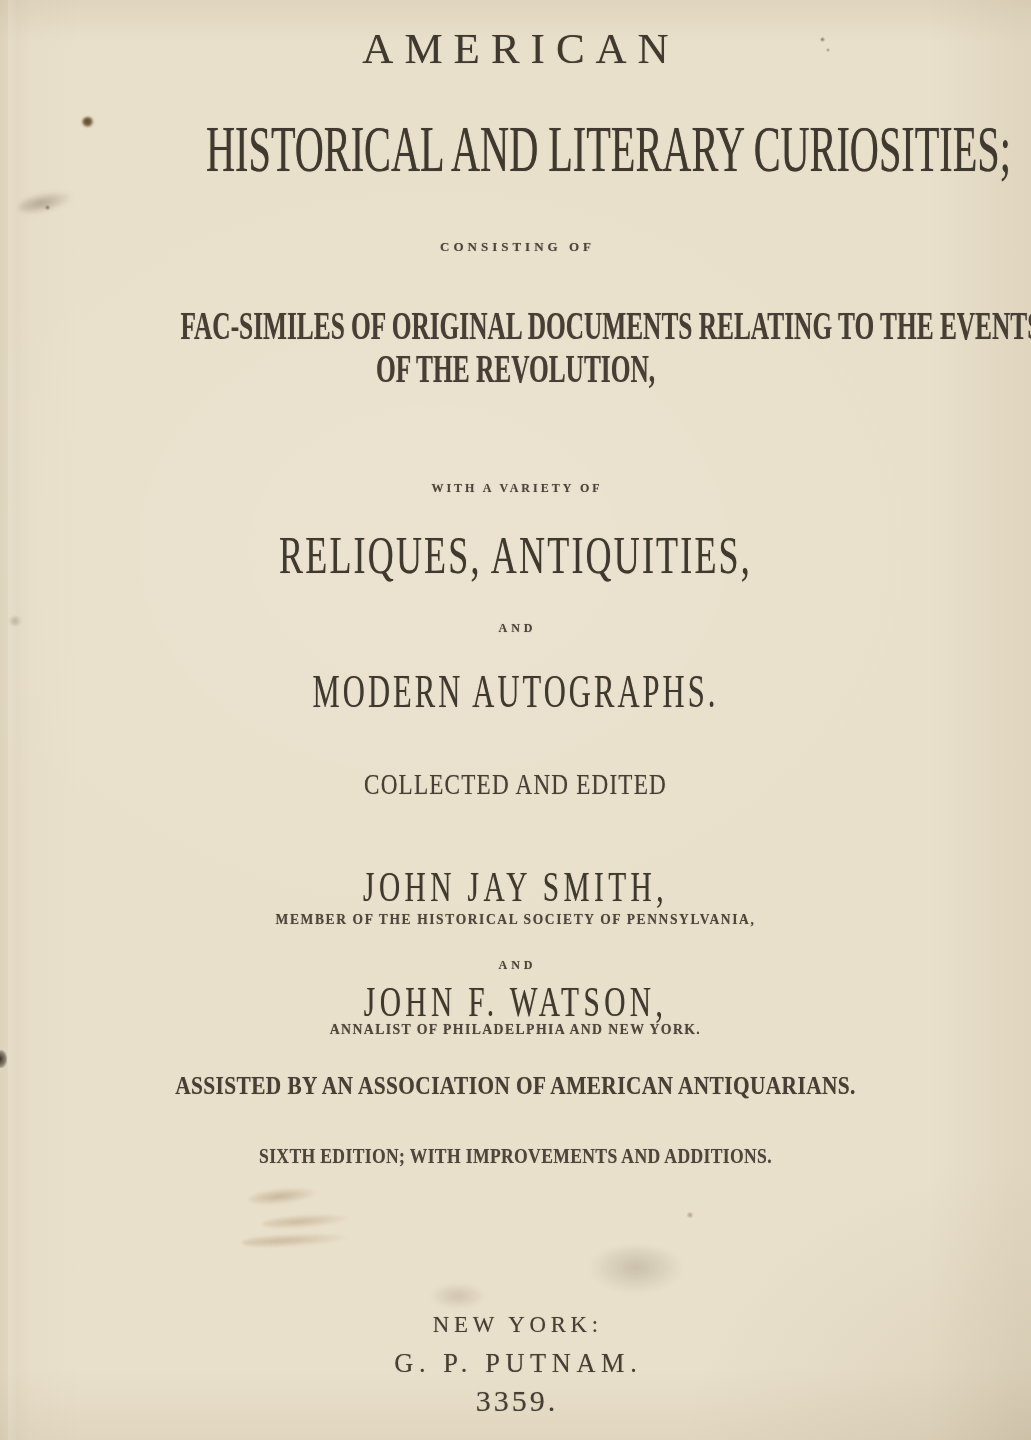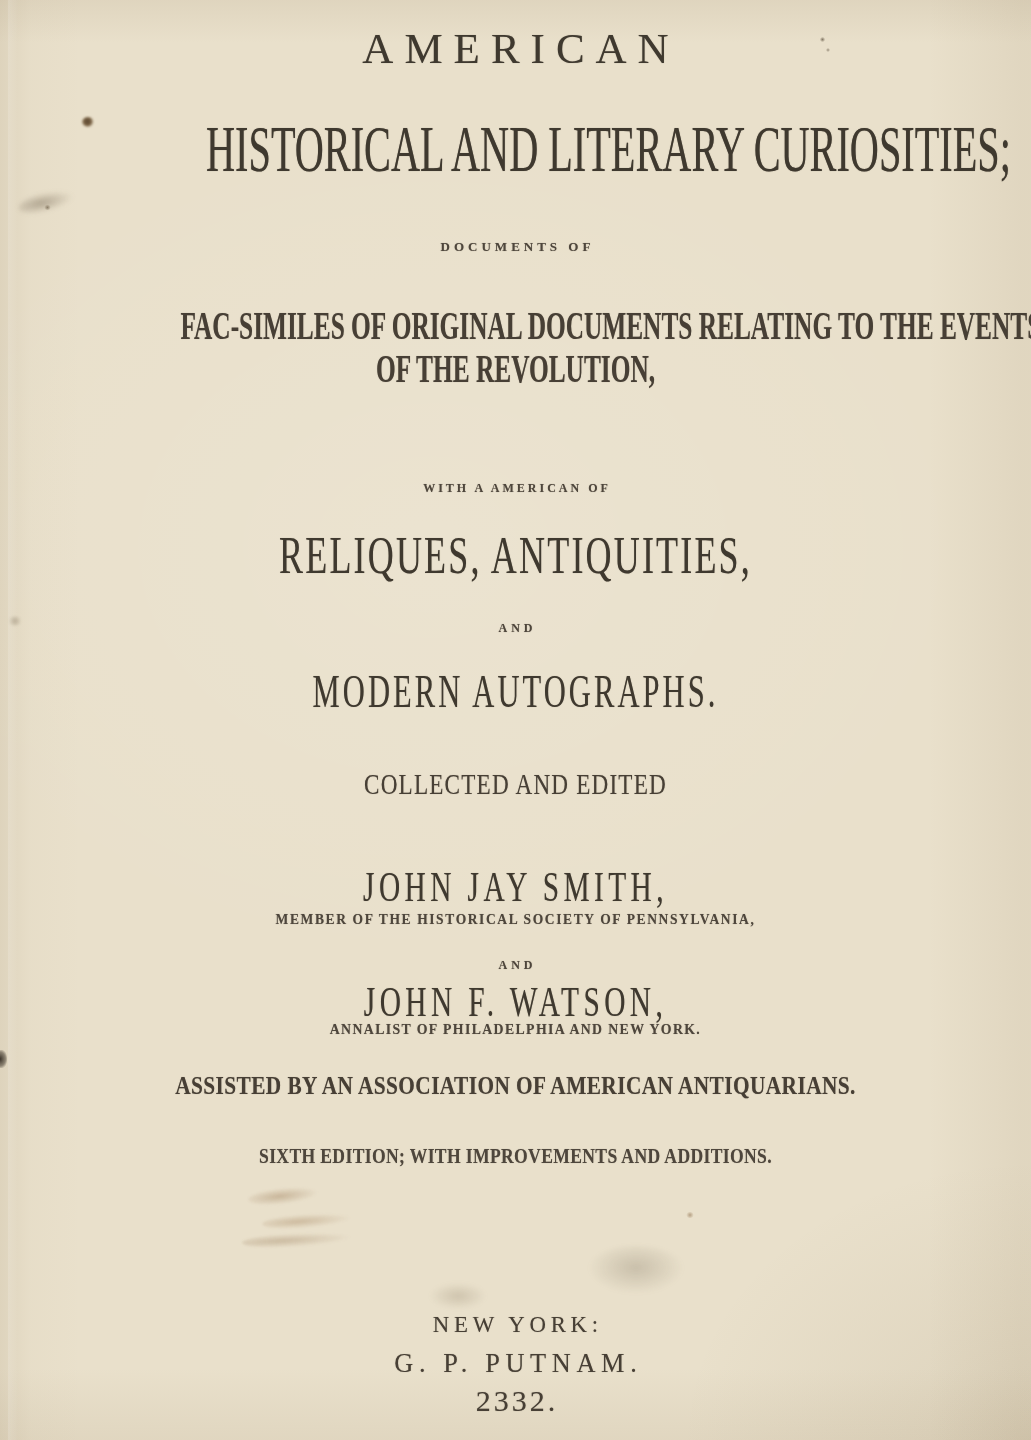--- a/index.html
+++ b/index.html
@@ -71,38 +71,38 @@
     pointer-events: none;
   }
 </style>
 </head>
 <body>
 
 <div class="page">
 
   <div class="line l-series">AMERICAN</div>
   <div class="line l-title">HISTORICAL AND LITERARY CURIOSITIES;</div>
-  <div class="line l-consisting">DOCUMENTS OF</div>
+  <div class="line l-consisting">CONSISTING OF</div>
   <div class="line l-sub1">FAC-SIMILES OF ORIGINAL DOCUMENTS RELATING TO THE EVENTS</div>
   <div class="line l-sub2">OF THE REVOLUTION,</div>
-  <div class="line l-variety">WITH A AMERICAN OF</div>
+  <div class="line l-variety">WITH A VARIETY OF</div>
   <div class="line l-reliques">RELIQUES, ANTIQUITIES,</div>
   <div class="line l-and1">AND</div>
   <div class="line l-autographs">MODERN AUTOGRAPHS.</div>
   <div class="line l-collected">COLLECTED AND EDITED</div>
   <div class="line l-editor1">JOHN JAY SMITH,</div>
   <div class="line l-affil1">MEMBER OF THE HISTORICAL SOCIETY OF PENNSYLVANIA,</div>
   <div class="line l-and2">AND</div>
   <div class="line l-editor2">JOHN F. WATSON,</div>
   <div class="line l-affil2">ANNALIST OF PHILADELPHIA AND NEW YORK.</div>
   <div class="line l-assisted">ASSISTED BY AN ASSOCIATION OF AMERICAN ANTIQUARIANS.</div>
   <div class="line l-edition">SIXTH EDITION; WITH IMPROVEMENTS AND ADDITIONS.</div>
   <div class="line l-city">NEW YORK:</div>
   <div class="line l-publisher">G. P. PUTNAM.</div>
-  <div class="line l-year">2332.</div>
+  <div class="line l-year">3359.</div>
 
   <div class="crease"></div>
 
   <div class="stain blur1" style="left:82px; top:117px; width:12px; height:10px; border-radius:50%;
               background: radial-gradient(circle at 45% 45%, #5a4630 0%, #7a6345 45%, rgba(122,99,69,0) 75%);"></div>
   <div class="stain blur2" style="left:18px; top:192px; width:56px; height:20px; border-radius:60% 40% 50% 50%;
               background: radial-gradient(ellipse at 40% 50%, rgba(110,96,76,0.45), rgba(110,96,76,0) 70%);
               transform: rotate(-12deg);"></div>
   <div class="stain" style="left:44px; top:205px; width:7px; height:5px; border-radius:50%;
               background: radial-gradient(circle, rgba(96,80,58,0.6), rgba(96,80,58,0) 75%);"></div>

